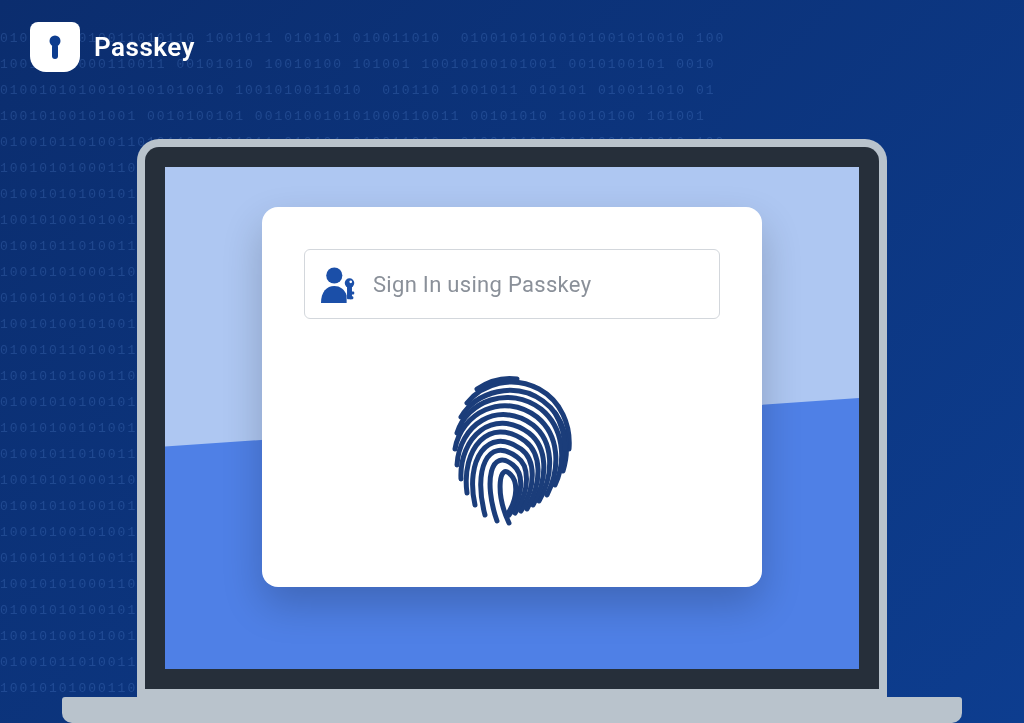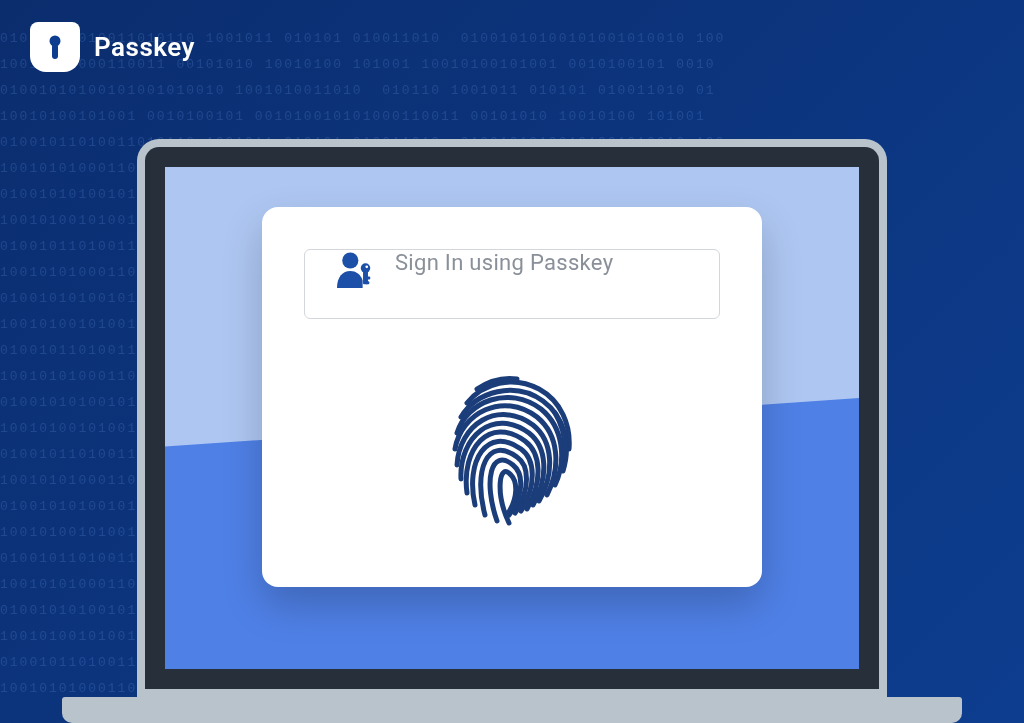--- a/index.html
+++ b/index.html
@@ -116,22 +116,23 @@
       display: flex;
       flex-direction: column;
       align-items: center;
     }
     .passkey-field {
       width: 100%;
       height: 70px;
       border: 1px solid #d3d7dc;
       border-radius: 6px;
       display: flex;
-      padding: 0 30px;
-      gap: 18px;
+      align-items: center;
+      padding: 0 14px;
+      gap: 12px;
       cursor: pointer;
     }
     .passkey-icon {
       width: 42px;
       height: 38px;
       position: relative;
       flex-shrink: 0;
     }
     .passkey-label {
       font-size: 22px;

